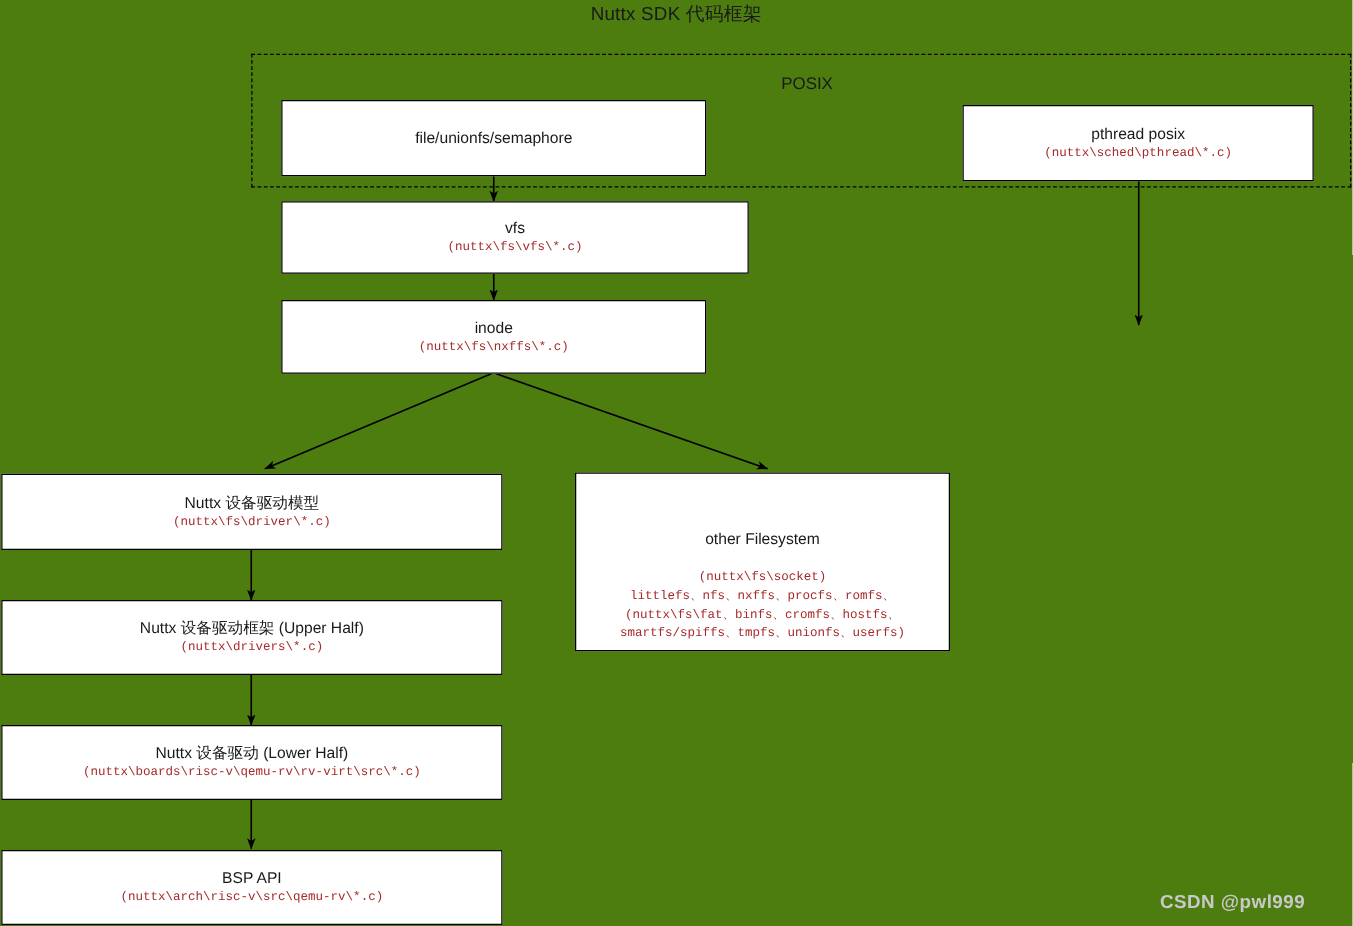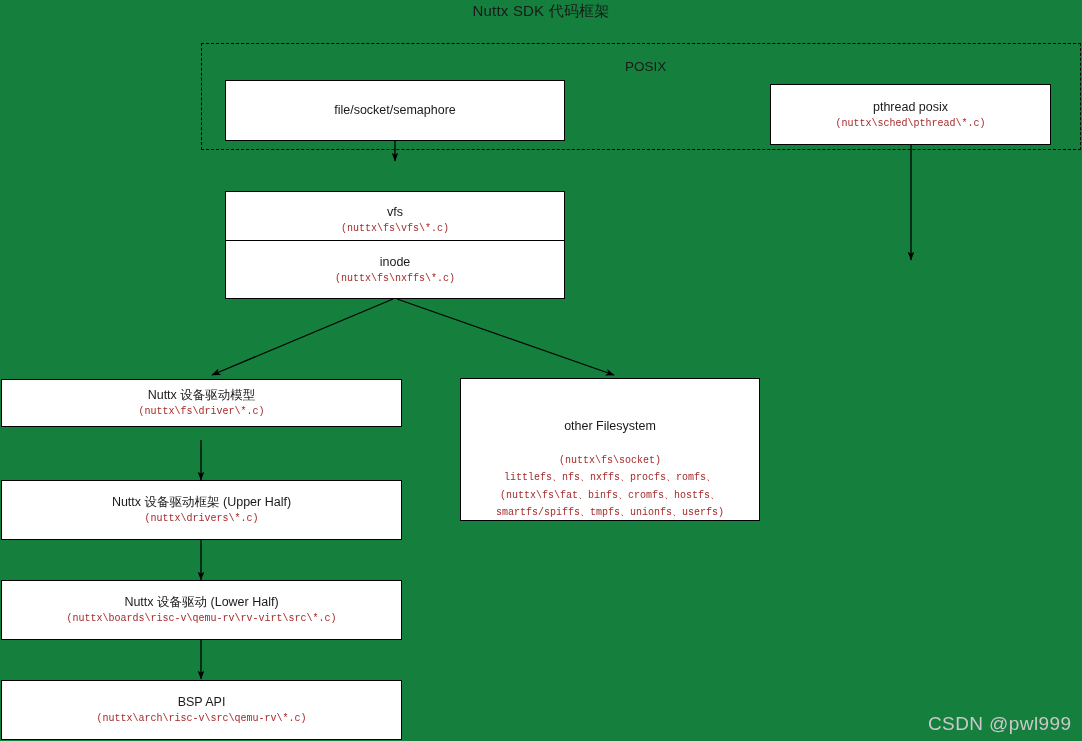--- a/index.html
+++ b/index.html
@@ -9,21 +9,21 @@
   }
   body {
     font-family: "Liberation Sans", sans-serif;
     color: #1a1a1a;
   }
   #canvas {
     position: relative;
     width: 1082px;
     height: 741px;
     overflow: hidden;
-    background: #15803d;
+    background: #4d7c0f;
   }
   svg.layer {
     position: absolute;
     left: 0;
     top: 0;
     width: 1082px;
     height: 741px;
     pointer-events: none;
   }
   .title {
@@ -69,32 +69,33 @@
     font-family: Liberation Mono, monospace;
     font-size: 10px;
     color: #a62a2a;
     white-space: pre;
     margin-top: 1px;
   }
   .node .path.multi {
     line-height: 1.5;
   }
   .node.fs-node {
-    justify-content: space-between;
+    justify-content: center;
     padding-top: 39px;
   }
   .node.fs-node .path {
     margin-top: 16px;
   }
   .watermark {
     position: absolute;
-    font-size: 19px;
+    font-size: 15px;
     color: #c9c9c9;
     letter-spacing: 0.4px;
     white-space: nowrap;
+    font-weight: bold;
   }
 </style>
 </head>
 <body>
 
 <div id="canvas">
 
   <div class="title">Nuttx SDK 代码框架</div>
 
   <div class="posix-zone" style="left:201px; top:43px; width:880px; height:107px;"></div>
@@ -113,40 +114,40 @@
       <line x1="911" y1="141" x2="911" y2="260"></line>
       <line x1="393" y1="299" x2="212" y2="375"></line>
       <line x1="397" y1="299" x2="614" y2="375"></line>
       <line x1="201" y1="440" x2="201" y2="480"></line>
       <line x1="201" y1="540" x2="201" y2="580"></line>
       <line x1="201" y1="640" x2="201" y2="679"></line>
     </g>
   </svg>
 
   <div class="node" style="left:225px; top:80px; width:340px; height:61px;">
-    <div class="label">file/socket/semaphore</div>
+    <div class="label">file/unionfs/semaphore</div>
   </div>
 
   <div class="node" style="left:770px; top:84px; width:281px; height:61px;">
     <div class="label">pthread posix</div>
     <div class="path">(nuttx\sched\pthread\*.c)</div>
   </div>
 
-  <div class="node" style="left:225px; top:161px; width:340px; height:58px;margin-top:30px;">
+  <div class="node" style="left:225px; top:161px; width:374px; height:58px;">
     <div class="label">vfs</div>
     <div class="path">(nuttx\fs\vfs\*.c)</div>
   </div>
 
   <div class="node" style="left:225px; top:240px; width:340px; height:59px;">
     <div class="label">inode</div>
     <div class="path">(nuttx\fs\nxffs\*.c)</div>
   </div>
 
 
-  <div class="node" style="left:1px; top:379px; width:401px; height:48px;">
+  <div class="node" style="left:1px; top:379px; width:401px; height:61px;">
     <div class="label">Nuttx 设备驱动模型</div>
     <div class="path">(nuttx\fs\driver\*.c)</div>
   </div>
 
   <div class="node" style="left:1px; top:480px; width:401px; height:60px;">
     <div class="label">Nuttx 设备驱动框架 (Upper Half)</div>
     <div class="path">(nuttx\drivers\*.c)</div>
   </div>
 
   <div class="node" style="left:1px; top:580px; width:401px; height:60px;">

